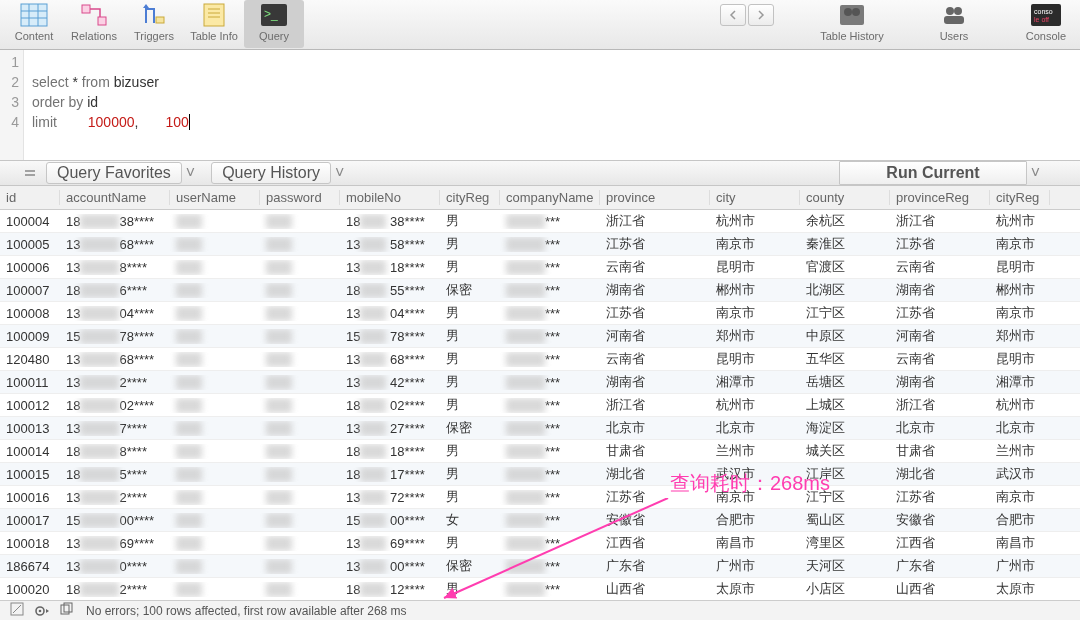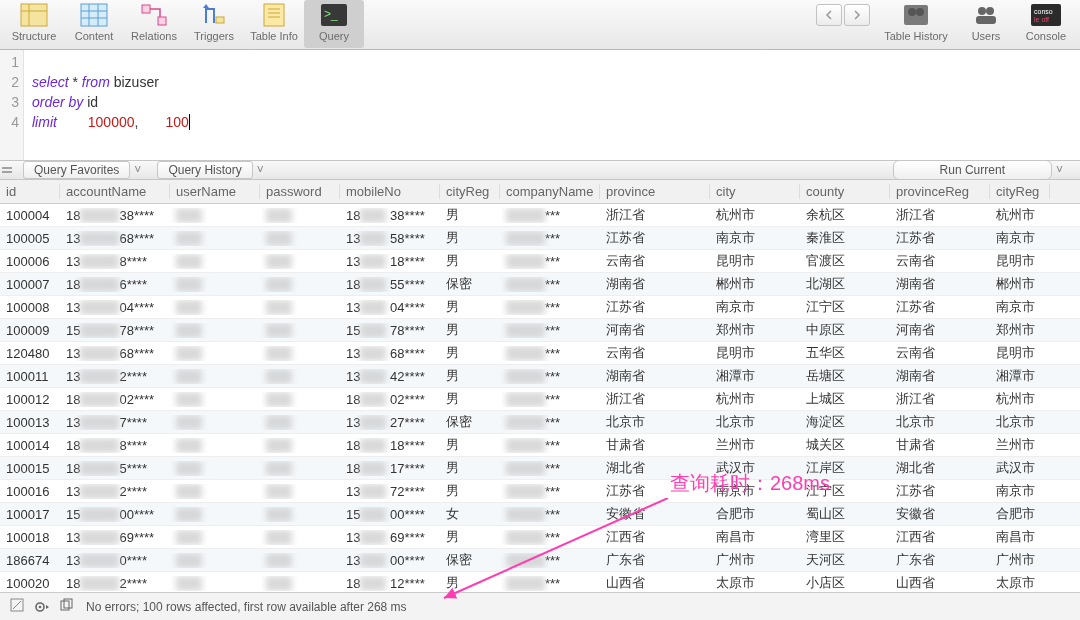--- a/index.html
+++ b/index.html
@@ -1,69 +1,59 @@
 <!DOCTYPE html>
 <html><head>
 <meta charset="utf-8">
 <style>
 * { margin:0; padding:0; box-sizing:border-box; font-family: -apple-system, "Helvetica Neue", Arial, sans-serif; }
 body { width:1080px; height:620px; background:#fff; position:relative; overflow:hidden; font-size:13px; color:#333; }
 .toolbar { height:50px; display:flex; align-items:flex-start; border-bottom:1px solid #b8b8b8; background:linear-gradient(#fafafa,#e8e8e8); padding:0 4px; }
 .tb-left { display:flex; }
-.tb-right { margin-left:auto; display:flex; }
+.tb-right { margin-left:auto; display:flex;gap:32px; }
 .tb-btn { width:60px; height:48px; display:flex; flex-direction:column; align-items:center; justify-content:flex-start; padding-top:2px; font-size:11px; color:#6c6c6c; cursor:pointer; }
 .tb-btn .ico { width:30px; height:26px; margin-bottom:2px; display:flex; align-items:center; justify-content:center; }
 .tb-btn.active { background:#cfcfcf; border-radius:3px; }
 .nav-pair { display:flex; gap:2px; margin-top:4px; margin-right:6px; }
 .nav-pair .sq { width:26px; height:22px; border:1px solid #c2c2c2; border-radius:3px; background:linear-gradient(#fff,#ececec); display:flex; align-items:center; justify-content:center; color:#999; }
 
 .editor { display:flex; font-family: Menlo, Monaco, monospace; font-size:14px; height:110px; }
 .gutter { width:24px; text-align:right; color:#999; background:#f5f5f5; border-right:1px solid #e3e3e3; padding:2px 4px 0 0; line-height:20px; }
 .code { padding:2px 6px 0 8px; line-height:20px; }
-.kw { color:#6d28d9;font-style:italic; }
+.kw { color:#737373; }
 .num { color:#c41a16;margin-left:27px; }
 .cursor { border-right:1px solid #000; animation:blink 1s steps(1) infinite; }
 @keyframes blink { 50% { border-color:transparent; } }
 
-.mid-bar { height:20px; background:linear-gradient(#f9f9f9,#e7e7e7); border-top:1px solid #c6c6c6; border-bottom:1px solid #c6c6c6; display:flex; align-items:center; padding:0 1px; font-size:12px; color:#555; }
+.mid-bar { height:26px; background:linear-gradient(#f9f9f9,#e7e7e7); border-top:1px solid #c6c6c6; border-bottom:1px solid #c6c6c6; display:flex; align-items:center; padding:0 24px; font-size:16px; color:#555; }
 .mid-bar .btn { padding:1px 10px; border:1px solid #c6c6c6; border-radius:3px; background:linear-gradient(#fff,#efefef); margin-right:4px; cursor:pointer; }
 .mid-bar .chev { color:#888; margin-right:16px; cursor:pointer; }
-.run-btn { margin-left:auto; padding:2px 46px; border:1px solid #c6c6c6; border-radius:6px; background:linear-gradient(#fff,#efefef); cursor:pointer; }
+.run-btn { margin-left:auto; padding:2px 46px; border:1px solid #c6c6c6; border-radius:1px; background:linear-gradient(#fff,#efefef); cursor:pointer;font-weight:bold; }
 
 .grid-head, .grid-row { display:grid; grid-template-columns: 60px 110px 90px 80px 100px 60px 100px 110px 90px 90px 100px 60px; height:23px; align-items:center; border-bottom:1px solid #eee; font-size:13px; }
 .grid-head { background:#f1f1f1; color:#666; border-bottom:1px solid #ccc; height:24px; }
 .grid-head div { padding:0 6px; border-right:1px solid #ddd; white-space:nowrap; overflow:hidden; }
 .grid-row div { padding:0 6px; white-space:nowrap; overflow:hidden; text-overflow:ellipsis; }
 .grid-row:nth-child(even) { background:#f5f8fb; }
 
-.status { position:absolute; bottom:0; left:0; right:0; height:28px; background:#f3f3f3; border-top:1px solid #ccc; display:flex; align-items:center; padding:0 10px; font-size:12px; color:#555; gap:10px; }
+.status { position:absolute; bottom:0; left:0; right:0; height:20px; background:#f3f3f3; border-top:1px solid #ccc; display:flex; align-items:center; padding:0 10px; font-size:12px; color:#555; gap:10px; }
 
 .cog-arrow { display:inline-block; position:relative; }
 .cog-arrow svg { vertical-align:middle; }
 
 .anno { position:absolute; left:670px; top:470px; color:#ff3db0; font-size:20px; font-weight:500; pointer-events:none; }
 .arrow-svg { position:absolute; left:440px; top:498px; pointer-events:none; }
 
 .blur { filter: blur(3px); opacity:.75; display:inline-block; background:#ccc; color:#ccc; border-radius:1px; }
 </style>
 </head>
 <body>
 
 <div class="toolbar">
   <div class="tb-left" id="tb-left">
-      <div class="tb-btn">
-        <span class="ico">
-          <svg width="28" height="24">
-            <rect x="1" y="1" width="26" height="22" fill="#f5e49f" stroke="#caa93a"></rect>
-            <line x1="9" y1="1" x2="9" y2="23" stroke="#caa93a"></line>
-            <line x1="1" y1="8" x2="27" y2="8" stroke="#caa93a"></line>
-          </svg>
-        </span>
-        <span>Structure</span>
-      </div>
       <div class="tb-btn">
         <span class="ico">
           <svg width="28" height="24">
             <rect x="1" y="1" width="26" height="22" fill="#d7ecf9" stroke="#5a9fd4"></rect>
             <line x1="9" y1="1" x2="9" y2="23" stroke="#5a9fd4"></line>
             <line x1="18" y1="1" x2="18" y2="23" stroke="#5a9fd4"></line>
             <line x1="1" y1="8" x2="27" y2="8" stroke="#5a9fd4"></line>
             <line x1="1" y1="15" x2="27" y2="15" stroke="#5a9fd4"></line>
           </svg>
         </span>

